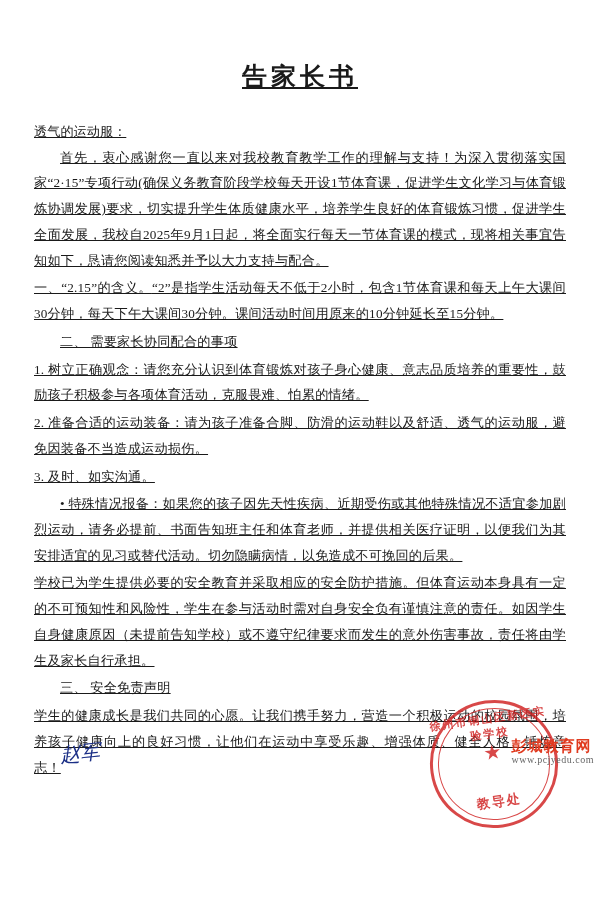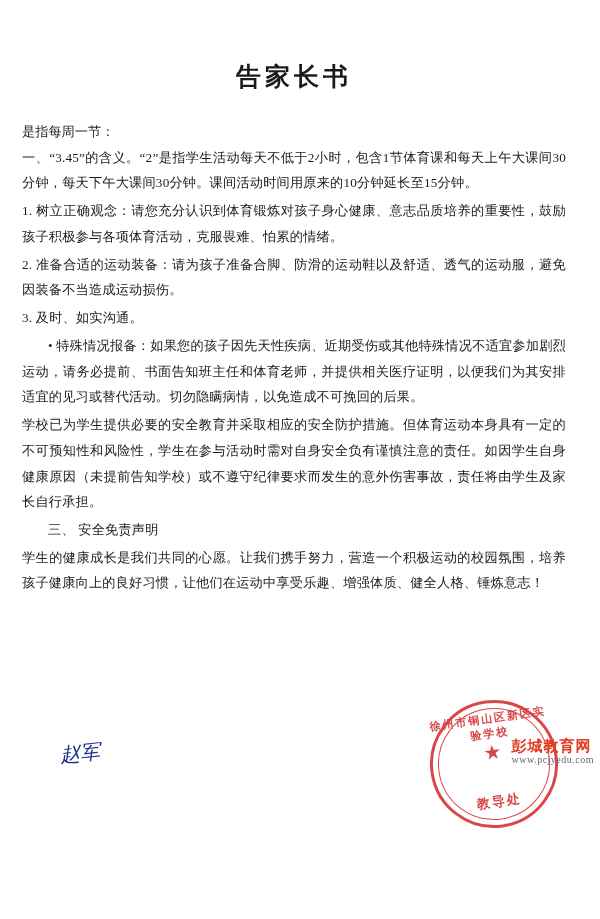--- a/index.html
+++ b/index.html
@@ -13,21 +13,22 @@
     font-family: "Liberation Serif", "DejaVu Serif", serif;
     color: #1a1a1a;
     position: relative;
     overflow: hidden;
   }
   .page {
     position: relative;
     width: 600px;
     height: 769px;
     box-sizing: border-box;
-    padding: 42px 34px 0 22px;
+    padding: 42px 34px 0 34px;
+    text-decoration: underline;
   }
   .doc-title {
     text-align: center;
     font-size: 25px;
     font-weight: 700;
     letter-spacing: 4px;
     margin: 18px 0 26px 0;
     font-family: "Liberation Serif", "DejaVu Serif", serif;
   }
   .para {
@@ -123,26 +124,28 @@
     transform: rotate(-6deg);
   }
 </style>
 </head>
 <body>
 
 <div class="page">
 
   <div class="doc-title">告家长书</div>
 
-  <div class="salutation">是指每周一节：</div>
+  <div class="salutation">透气的运动服：</div>
+
+  <p class="para indent2">首先，衷心感谢您一直以来对我校教育教学工作的理解与支持！为深入贯彻落实国家“2·15”专项行动(确保义务教育阶段学校每天开设1节体育课，促进学生文化学习与体育锻炼协调发展)要求，切实提升学生体质健康水平，培养学生良好的体育锻炼习惯，促进学生全面发展，我校自2025年9月1日起，将全面实行每天一节体育课的模式，现将相关事宜告知如下，恳请您阅读知悉并予以大力支持与配合。</p>
+
+  <p class="para indent1"><span>一、“2.15”的含义。</span><span>“2”是指学生活动每天不低于2小时，包含1节体育课和每天上午大课间30分钟，每天下午大课间30分钟。课间活动时间用原来的10分钟延长至15分钟。</span></p>
 
 
-  <p class="para indent1"><span>一、“3.45”的含义。</span><span>“2”是指学生活动每天不低于2小时，包含1节体育课和每天上午大课间30分钟，每天下午大课间30分钟。课间活动时间用原来的10分钟延长至15分钟。</span></p>
-
-
+  <p class="para indent2">二、 需要家长协同配合的事项</p>
   <p class="para indent1">1. 树立正确观念：请您充分认识到体育锻炼对孩子身心健康、意志品质培养的重要性，鼓励孩子积极参与各项体育活动，克服畏难、怕累的情绪。</p>
   <p class="para indent1">2. 准备合适的运动装备：请为孩子准备合脚、防滑的运动鞋以及舒适、透气的运动服，避免因装备不当造成运动损伤。</p>
   <p class="para indent1">3. 及时、如实沟通。</p>
   <p class="para bullet">• 特殊情况报备：如果您的孩子因先天性疾病、近期受伤或其他特殊情况不适宜参加剧烈运动，请务必提前、书面告知班主任和体育老师，并提供相关医疗证明，以便我们为其安排适宜的见习或替代活动。切勿隐瞒病情，以免造成不可挽回的后果。</p>
 
   <p class="para indent1">学校已为学生提供必要的安全教育并采取相应的安全防护措施。但体育运动本身具有一定的不可预知性和风险性，学生在参与活动时需对自身安全负有谨慎注意的责任。如因学生自身健康原因（未提前告知学校）或不遵守纪律要求而发生的意外伤害事故，责任将由学生及家长自行承担。</p>
   <p class="para indent2">三、 安全免责声明</p>
   <p class="para indent1">学生的健康成长是我们共同的心愿。让我们携手努力，营造一个积极运动的校园氛围，培养孩子健康向上的良好习惯，让他们在运动中享受乐趣、增强体质、健全人格、锤炼意志！</p>
 
   <div class="seal">

